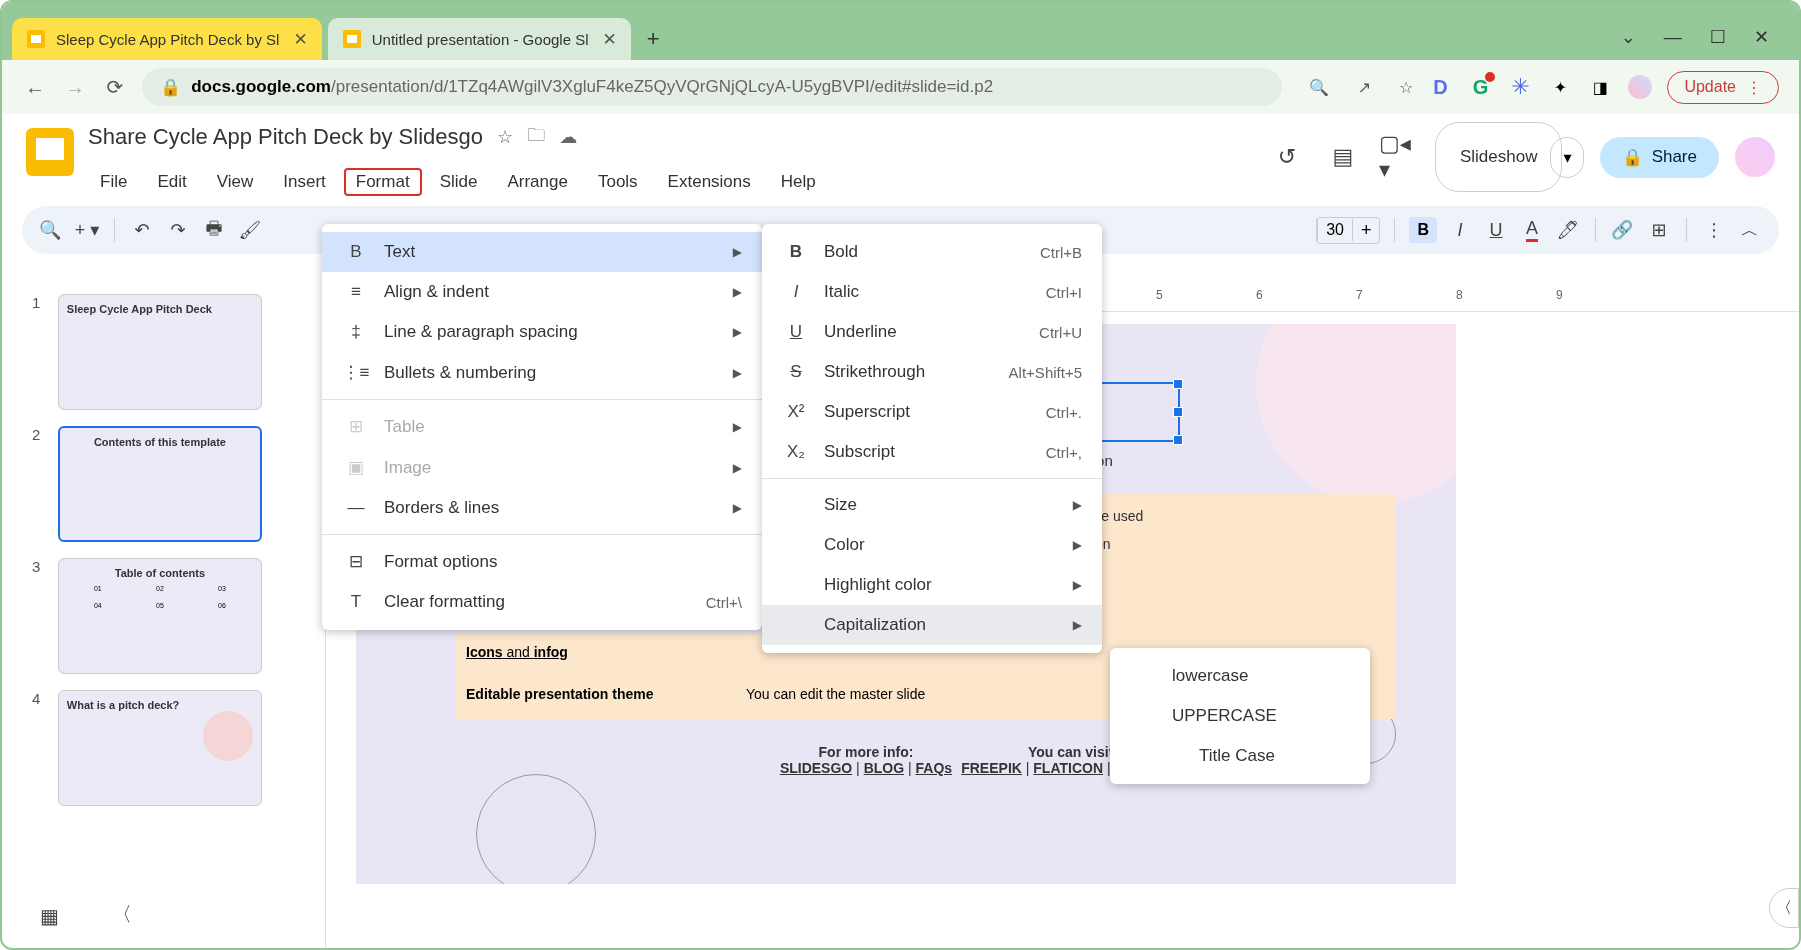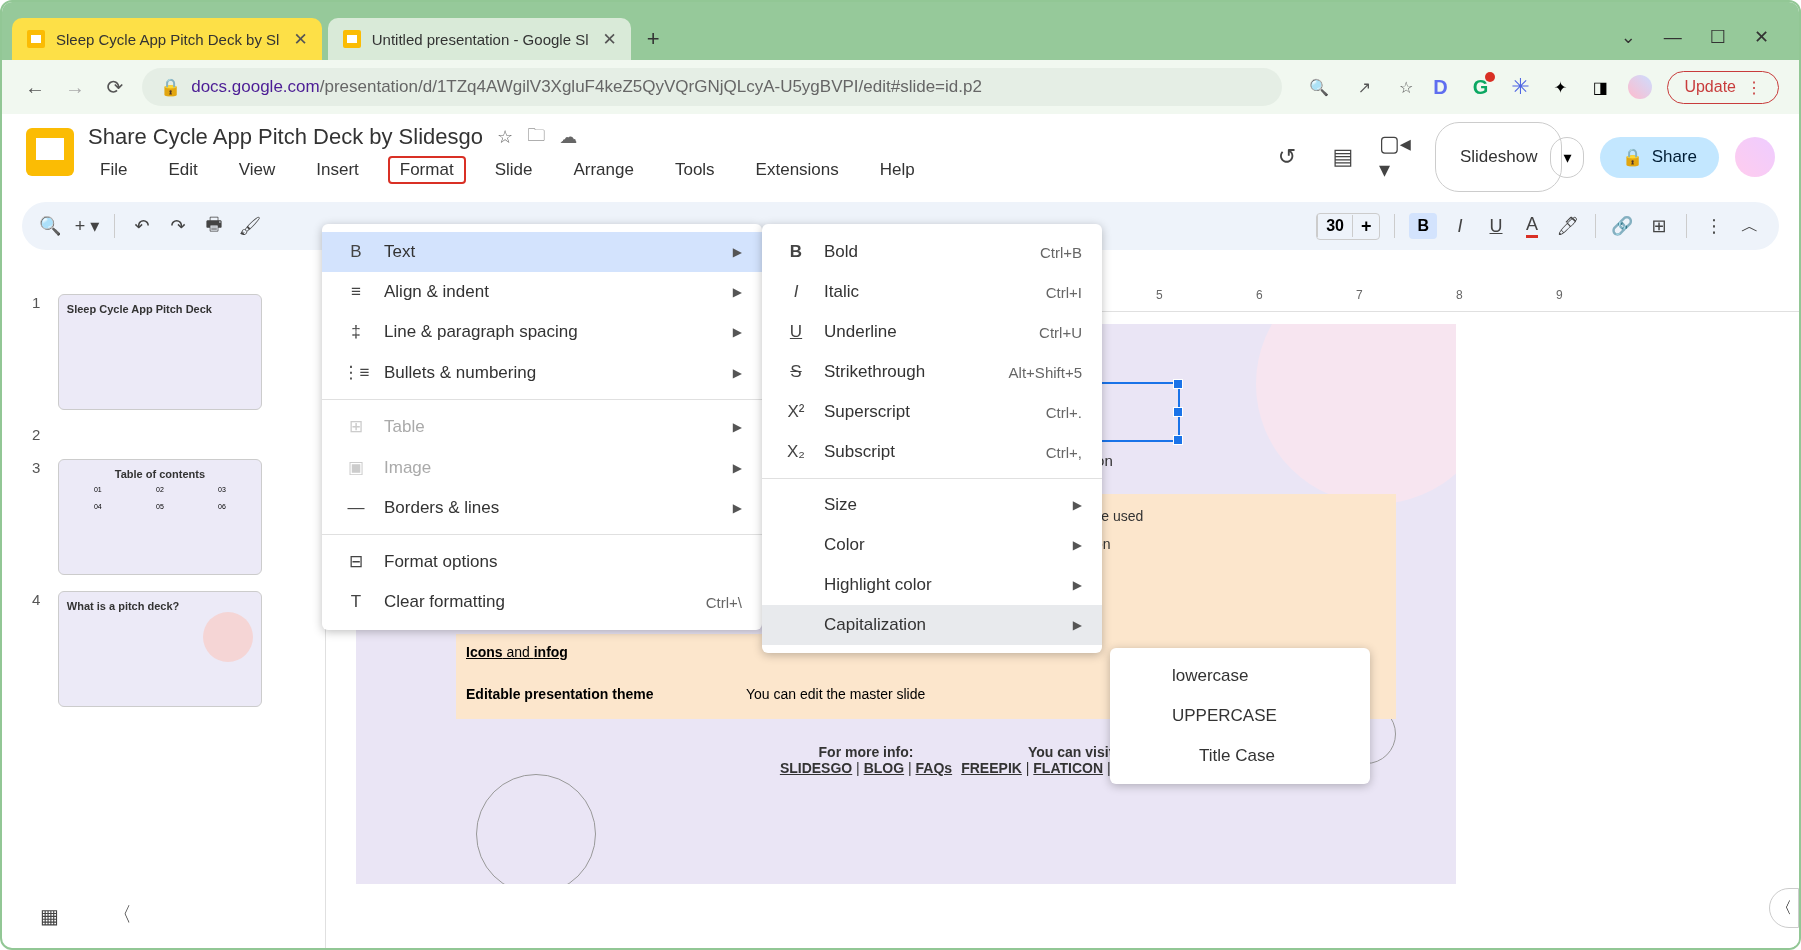--- a/index.html
+++ b/index.html
@@ -13,47 +13,47 @@
 .tab-close { margin-left: 14px; font-size: 17px; color: #555; cursor: pointer; }
 .new-tab { margin-left: 10px; font-size: 22px; color: #333; padding-bottom: 8px; }
 .window-controls { margin-left: auto; display: flex; gap: 28px; padding-right: 20px; padding-bottom: 12px; align-items: center; }
 .win-btn { font-size: 18px; color: #333; }
 
 .url-bar { background: #f1f8f0; height: 54px; display: flex; align-items: center; padding: 0 20px; gap: 14px; }
 .nav-btn { width: 26px; height: 26px; display: flex; align-items: center; justify-content: center; font-size: 20px; color: #555; }
 .nav-btn.disabled { color: #aaa; }
 .address-box { flex: 1; background: #e5eee5; border-radius: 22px; height: 38px; display: flex; align-items: center; padding: 0 18px; font-size: 17px; color: #666; }
 .lock-icon { margin-right: 10px; color: #555; }
-.url-dark { color: #4c1d95; }
+.url-dark { color: #000000; font-weight: bold; }
 .url-icon { margin-left: 14px; color: #555; }
 .ext-icon { width: 26px; height: 26px; display: flex; align-items: center; justify-content: center; border-radius: 4px; }
 .update-btn { border: 1.5px solid #c83c3c; color: #c83c3c; border-radius: 20px; padding: 6px 16px; font-size: 16px; display: flex; align-items: center; gap: 10px; }
 
 
 .app-header { padding: 8px 24px 0 24px; display: flex; align-items: flex-start; }
 .app-logo { width: 48px; height: 48px; background: #fbbc04; border-radius: 6px; margin-right: 14px; margin-top: 6px; position: relative; }
 .app-logo::after { content: ''; position: absolute; left: 10px; top: 10px; width: 28px; height: 22px; background: #fff; }
 .doc-title-row { display: flex; align-items: center; gap: 14px; }
 .doc-title { font-size: 22px; color: #333; }
 .doc-icon { color: #666; font-size: 18px; }
-.menubar { display: flex; gap: 17px; margin-top: 4px; }
+.menubar { display: flex; gap: 6px; margin-top: 16px; }
 .menu-item { padding: 4px 12px; font-size: 17px; color: #333; border-radius: 4px; }
 .menu-item.highlighted { border: 2px solid #d93025; border-radius: 4px; padding: 2px 10px; }
 .header-right { margin-left: auto; display: flex; align-items: center; gap: 16px; }
 .hdr-btn { width: 40px; height: 40px; display: flex; align-items: center; justify-content: center; font-size: 22px; color: #444; }
 .slideshow-btn { border: 1px solid #ccc; border-radius: 24px; padding: 24px 24px; font-size: 17px; color: #333; }
 .slideshow-caret { border: 1px solid #ccc; border-radius: 24px; padding: 10px 12px; margin-left: -12px; }
 .share-btn { background: #c3e7ff; border-radius: 24px; padding: 10px 22px; font-size: 17px; color: #001d35; display: flex; align-items: center; gap: 8px; }
 .avatar { width: 40px; height: 40px; border-radius: 50%; background: linear-gradient(45deg,#fce,#ecf); }
 
 
 .toolbar { background: #eef3fa; border-radius: 28px; margin: 10px 20px 0 20px; height: 48px; display: flex; align-items: center; padding: 0 16px; gap: 10px; }
 .tb-icon { width: 26px; height: 26px; display: flex; align-items: center; justify-content: center; color: #444; font-size: 18px; }
 .tb-sep { width: 1px; height: 24px; background: #ccc; margin: 0 4px; }
-.tb-font-size { display: flex; align-items: center; border: 1px solid #ccc; border-radius: 4px; font-weight: bold; }
+.tb-font-size { display: flex; align-items: center; border: 1px solid #ccc; border-radius: 4px; }
 .tb-fs-btn { padding: 2px 8px; font-size: 18px; }
 .tb-fs-val { border-left: 1px solid #ccc; border-right: 1px solid #ccc; padding: 2px 8px; font-size: 16px; }
 .tb-bold.active { background: #d3e3fd; border-radius: 4px; padding: 4px 8px; font-weight: bold; }
 .tb-right { margin-left: auto; display: flex; gap: 10px; }
 .tb-caret-up { color: #444; }
 
 
 .main-area { display: flex; position: absolute; top: 282px; left: 0; right: 0; bottom: 0; }
 .slide-panel { width: 290px; padding: 10px 30px 10px 30px; overflow-y: auto; }
 .slide-thumb-row { display: flex; gap: 10px; margin-bottom: 16px; }
@@ -222,20 +222,23 @@
 <div class="main-area">
   <div class="slide-panel">
     <div class="slide-thumb-row">
       <div class="slide-num">1</div>
       <div class="slide-thumb">
           <div class="st-title">Sleep Cycle App Pitch Deck</div>
         </div>
     </div>
     <div class="slide-thumb-row">
       <div class="slide-num">2</div>
+      <div class="slide-thumb selected">
+          <div class="st-title" style="text-align:center">Contents of this template</div>
+        </div>
     </div>
     <div class="slide-thumb-row">
       <div class="slide-num">3</div>
       <div class="slide-thumb">
           <div class="st-title" style="text-align:center">Table of contents</div>
           <div style="display:flex;justify-content:space-around;margin-top:6px;font-size:7px">
             <span>01</span>
             <span>02</span>
             <span>03</span>
           </div>

